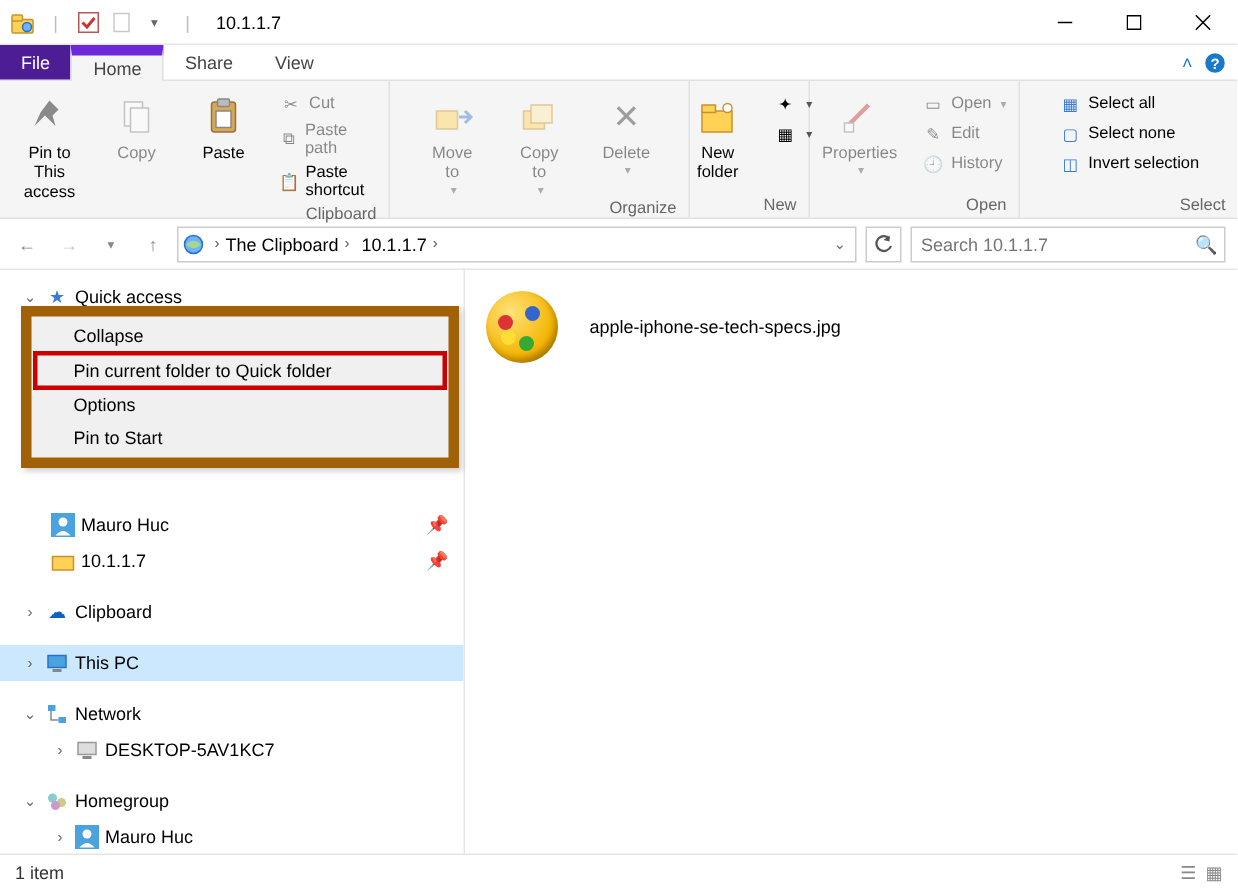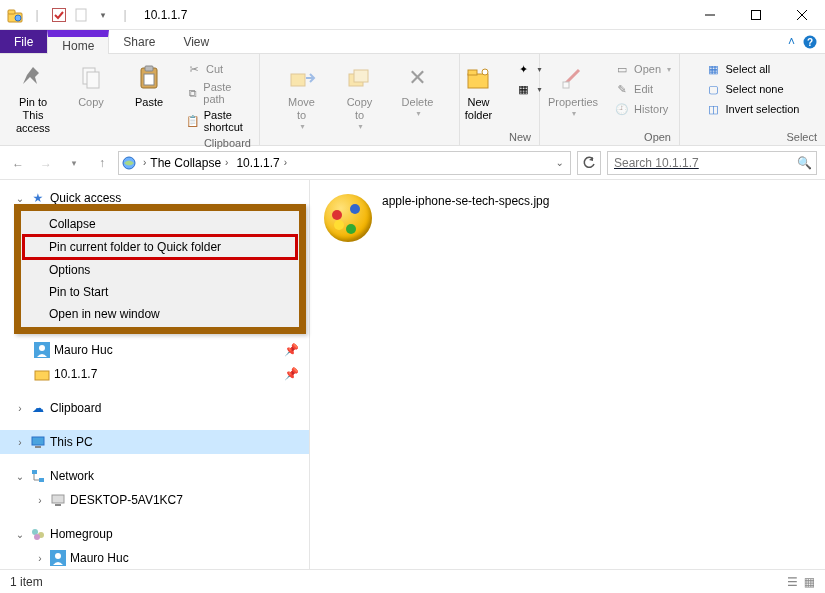--- a/index.html
+++ b/index.html
@@ -37,41 +37,41 @@
   
   .navbar { height: 34px; display:flex; align-items:center; gap:6px; padding:0 8px; border-bottom:1px solid #e5e5e5;}
   .nav-arrows { display:flex; align-items:center; gap:8px; color:#555; }
   .nav-btn { width:20px; height:20px; display:flex; align-items:center; justify-content:center; color:#888;}
   .address { flex:1; height:24px; border:1px solid #ccc; display:flex; align-items:center; background:#fff; }
   .addr-icon { width:20px; display:flex; align-items:center; justify-content:center; }
   .crumb { padding:0 4px; display:flex; align-items:center; gap:4px; height:100%;}
   .crumb .sep { font-size:10px; color:#555; }
   .refresh { width:24px; height:24px; border:1px solid #ccc; display:flex; align-items:center; justify-content:center;}
   .search { width:210px; height:24px; border:1px solid #ccc; display:flex; align-items:center; padding:0 4px; color:#777;}
-  .search input { border:none; outline:none; flex:1; font-size:12px; color:#0f172a; background:transparent;text-decoration:underline;}
+  .search input { border:none; outline:none; flex:1; font-size:12px; color:#0f172a; background:transparent;}
 
   
   .body { position:absolute; top:180px; bottom:24px; left:0; right:0; display:flex; }
   .sidebar { width:310px; border-right:1px solid #e5e5e5; overflow:hidden; position:relative; padding-top:6px;}
   .tree-item { display:flex; align-items:center; height:24px; padding-left:14px; gap:4px; position:relative;}
   .tree-item.indent1 { padding-left:34px; }
   .tree-item .exp { width:12px; display:inline-flex; justify-content:center; color:#666; font-size:10px;}
   .tree-item .ico { width:16px; height:16px; display:inline-flex; align-items:center; justify-content:center;}
   .tree-item.selected { background:#cce8ff; }
   .pin { position:absolute; right:10px; color:#888; font-size:12px;}
   .group-tree { margin-top:10px; }
 
   
   .ctx { position:absolute; left:14px; top:204px; width:292px; background:#f0f0f0; border:7px solid #a16207; box-shadow:2px 2px 4px rgba(0,0,0,.2); z-index:50; padding:2px;}
   .ctx-item { height:22px; display:flex; align-items:center; padding-left:26px; font-size:12px;}
   .ctx-item.highlight { border:3px solid #c00; margin:-1px; padding-left:24px; height:26px;}
 
   
   .content { flex:1; padding:14px; }
-  .file-item { display:flex; align-items:flex-start; gap:10px; }
+  .file-item { display:flex; align-items:center; gap:21px; }
   .file-thumb { width:48px; height:48px; border-radius:50%; background: radial-gradient(circle at 35% 30%, #ffe27a, #f4b400 65%, #c78700); position:relative; box-shadow: inset -2px -3px 4px rgba(0,0,0,.25);}
   .file-thumb::before, .file-thumb::after { content:""; position:absolute; border-radius:50%; }
   .dot { position:absolute; width:10px; height:10px; border-radius:50%; }
   .dot.r { background:#d33; top:16px; left:8px;}
   .dot.g { background:#3a3; top:30px; left:22px;}
   .dot.b { background:#36c; top:10px; left:26px;}
   .dot.y { background:#fd3; top:26px; left:10px;}
 
   
   .status { position:absolute; bottom:0; left:0; right:0; height:24px; border-top:1px solid #e5e5e5; display:flex; align-items:center; padding:0 10px; font-size:12px; color:#333;}
@@ -217,20 +217,21 @@
         <span class="lbl" style="white-space:pre-line;">Copy
 to</span>
           <span class="drop-caret">▾</span>
       </div>
       <div class="big-btn dim">
         <span class="ico" style="font-size:22px;color:#333;">✕</span>
         <span class="lbl">Delete</span>
           <span class="drop-caret">▾</span>
       </div>
     </div>
+    <div class="group-label">Organize</div>
   </div>
 
   <div class="group" style="width:80px;">
     <div class="group-body">
       <div class="big-btn">
         <span class="ico">
             <svg width="28" height="28">
               <rect x="3" y="10" width="20" height="14" fill="#ffd257" stroke="#c7922a"></rect>
               <rect x="3" y="6" width="9" height="5" fill="#ffd257" stroke="#c7922a"></rect>
               <circle cx="20" cy="8" r="3" fill="#fff" stroke="#c7922a"></circle>
@@ -314,21 +315,21 @@
   </div>
   <div class="address">
     <span class="addr-icon">
         <svg width="16" height="16">
           <circle cx="8" cy="8" r="6" fill="#6fb2ff" stroke="#2a70c7"></circle>
           <path d="M3 8 Q8 3 13 8 Q8 13 3 8" fill="#a7d78a"></path>
         </svg>
       </span>
     <div class="crumb">
         <span class="sep">›</span>
-        <span>The Collapse</span>
+        <span>The Clipboard</span>
         <span class="sep">›</span>
       </div>
     <div class="crumb">
         <span>10.1.1.7</span>
         <span class="sep">›</span>
       </div>
     <span style="margin-left:auto; padding-right:6px; font-size:10px; color:#666;">⌄</span>
   </div>
   <div class="refresh">
       <svg width="14" height="14">
@@ -452,21 +453,20 @@
       <span>apple-iphone-se-tech-specs.jpg</span>
     </div>
   </div>
 </div>
 
 <div class="ctx">
   <div class="ctx-item">Collapse</div>
   <div class="ctx-item highlight">Pin current folder to Quick folder</div>
   <div class="ctx-item">Options</div>
   <div class="ctx-item">Pin to Start</div>
-  <div class="ctx-item">Open in new window</div>
 </div>
 
 <div class="status">
   <span>1 item</span>
   <div class="views">
     <span>☰</span>
     <span>▦</span>
   </div>
 </div>
 

